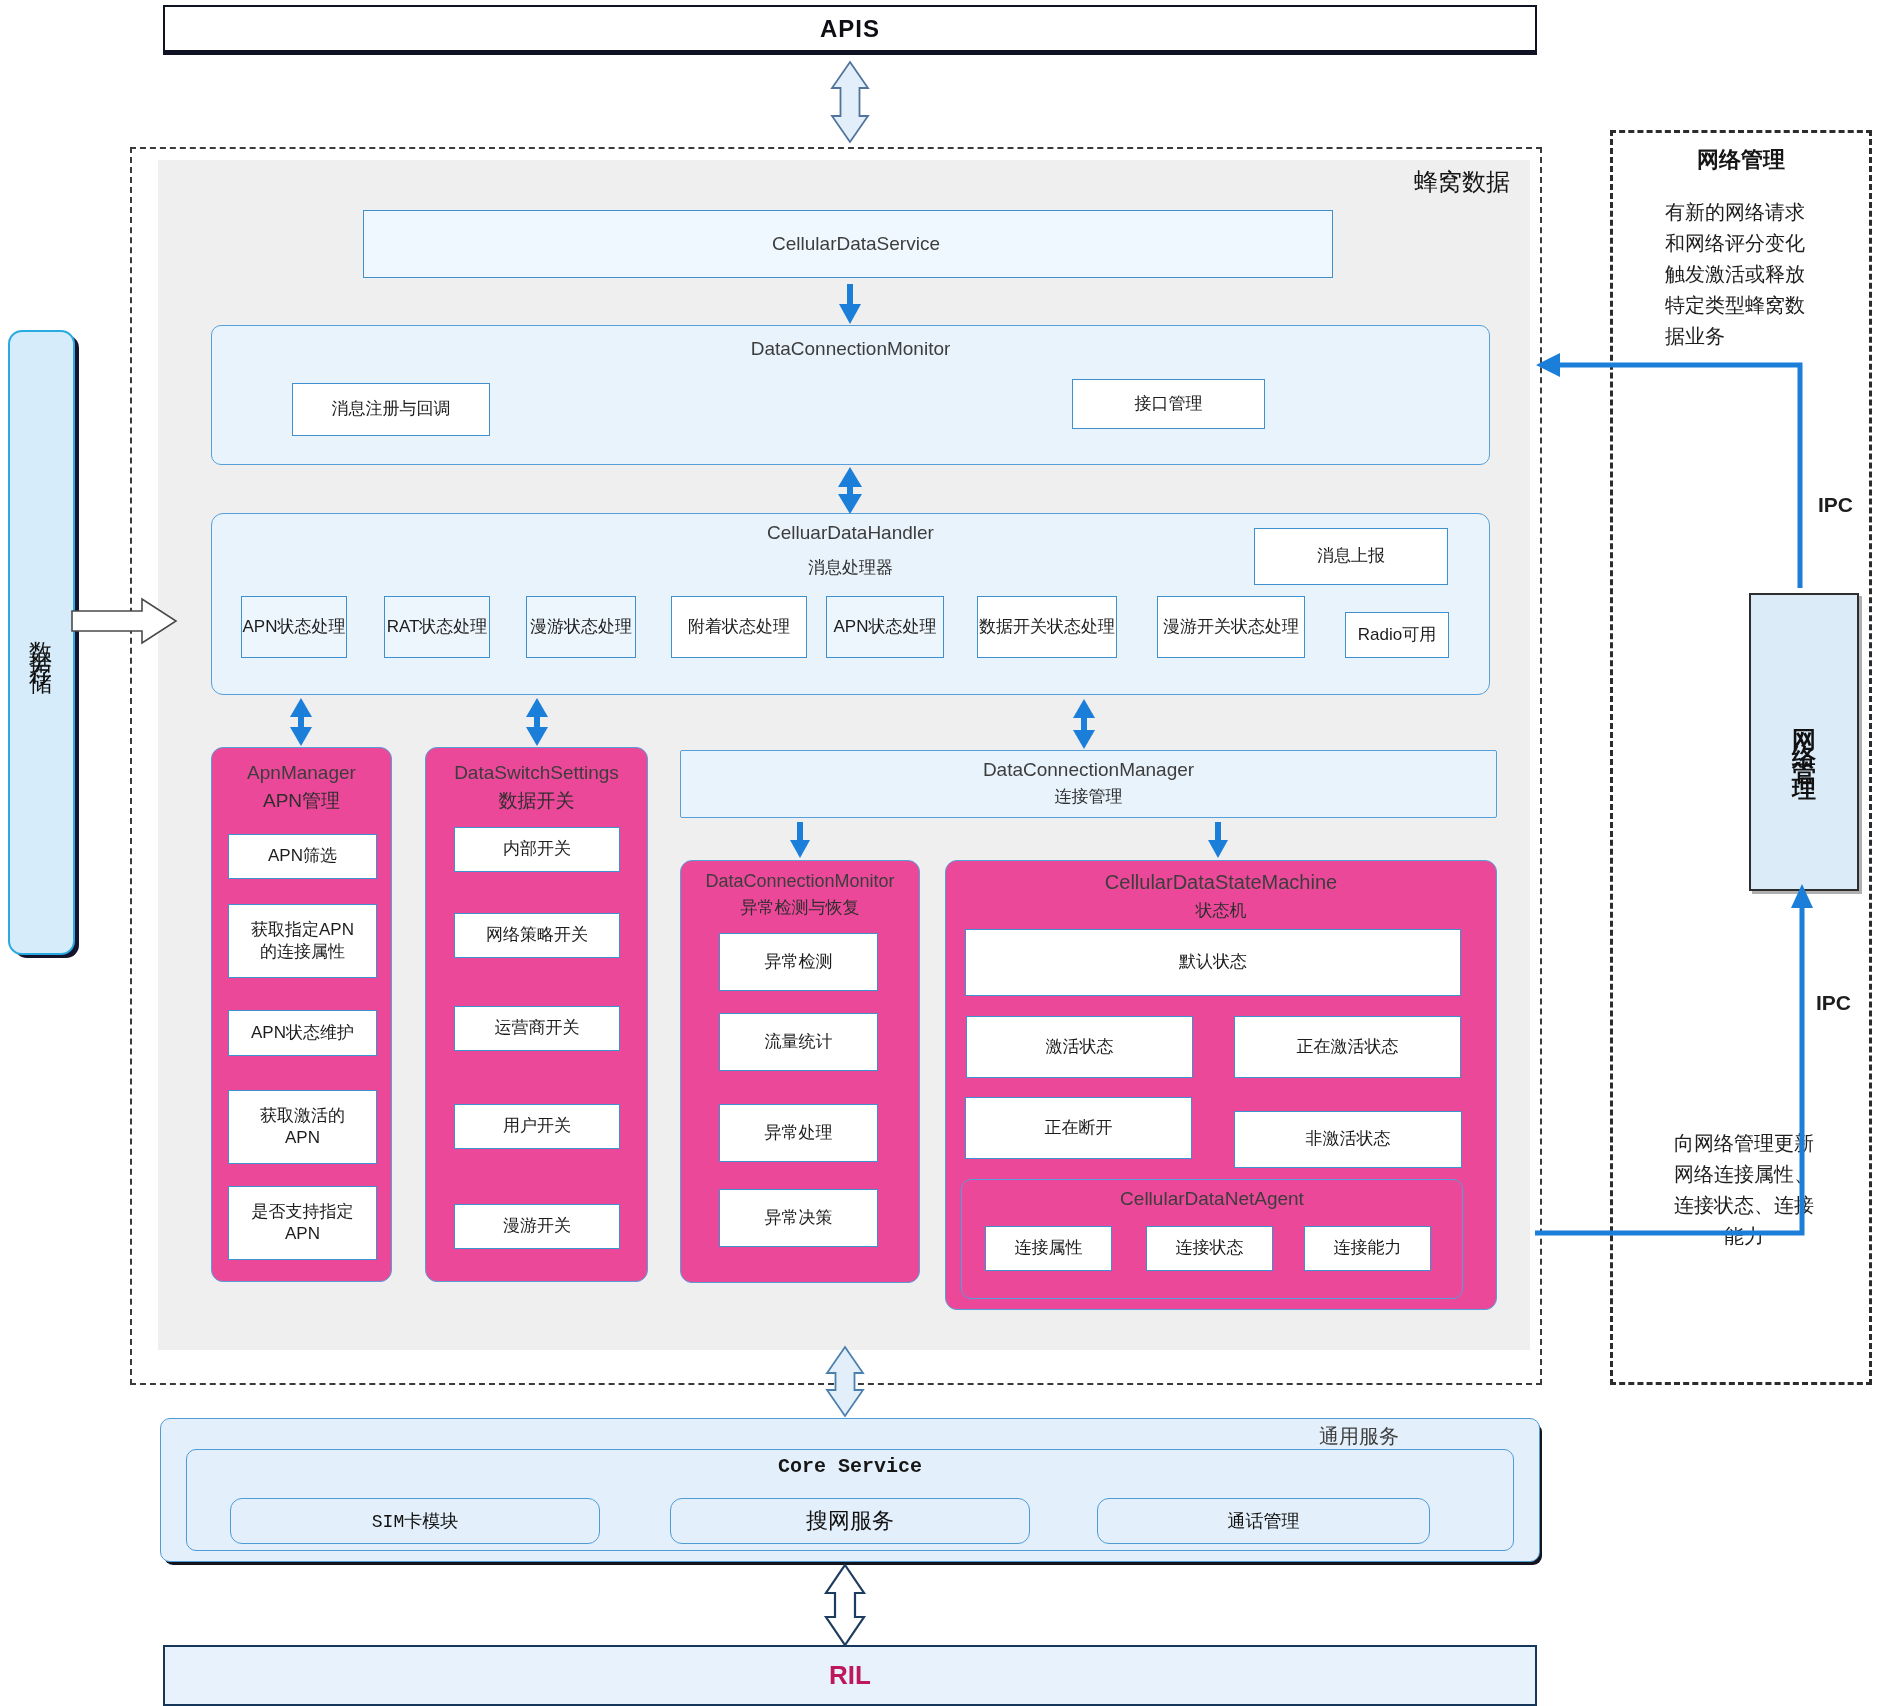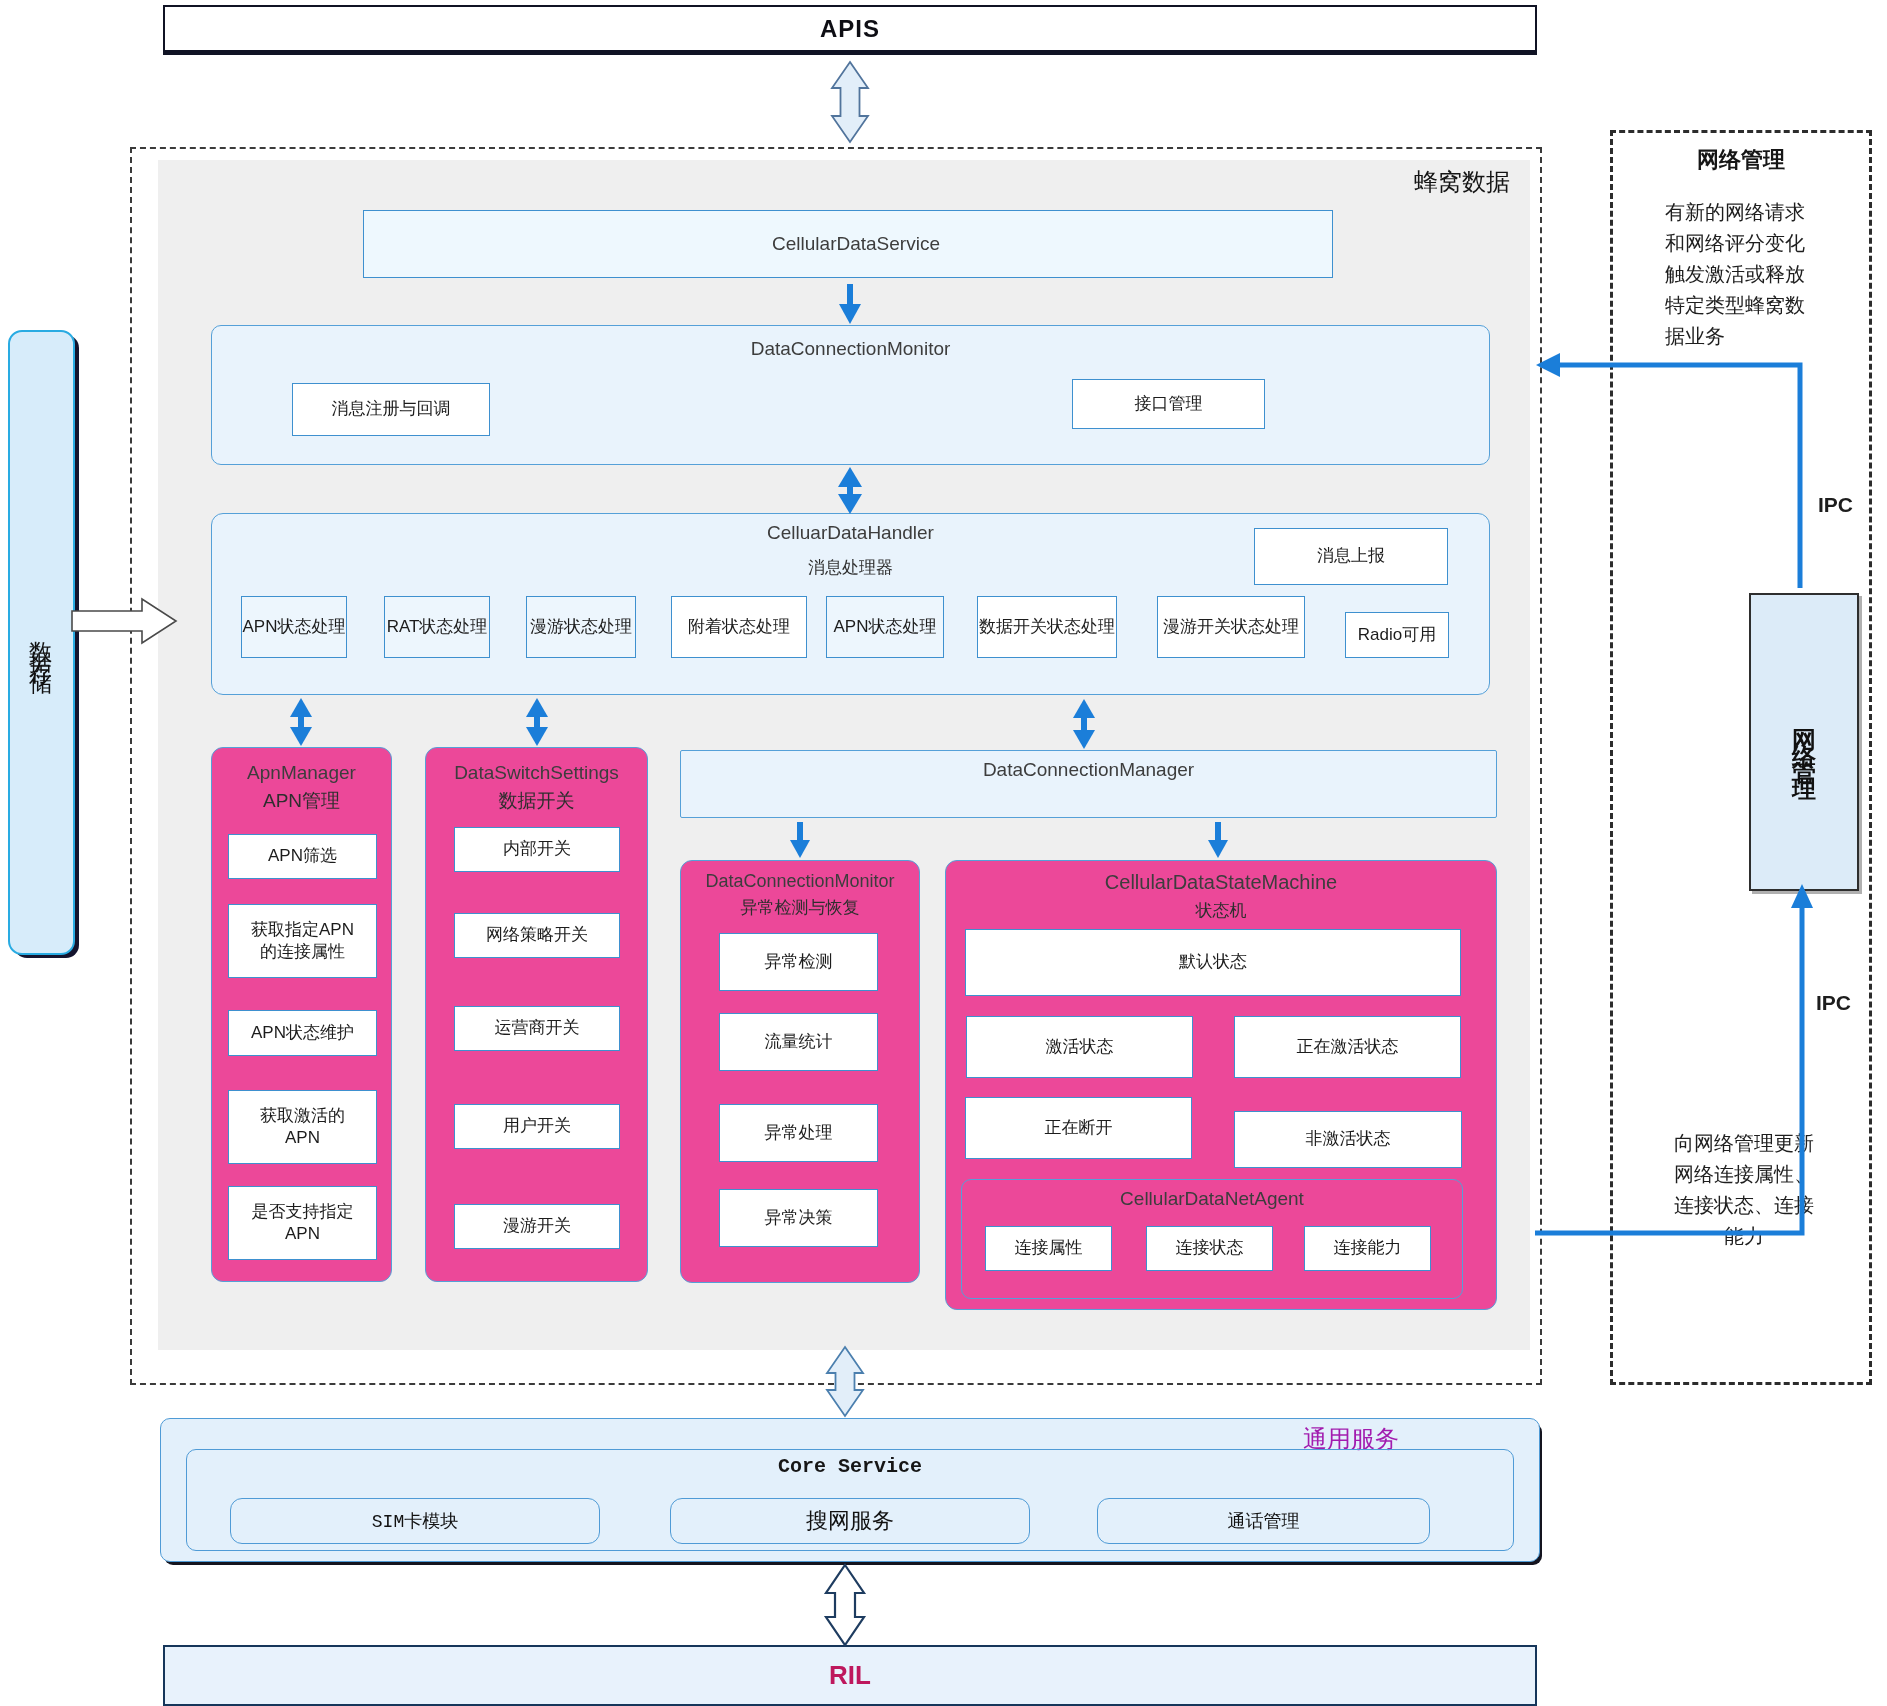--- a/index.html
+++ b/index.html
@@ -74,20 +74,21 @@
     <div class="csub" style="top:40px;font-size:19px;">数据开关</div>
     <div class="wbox" style="left:28px;top:79px;width:166px;height:45px;">内部开关</div>
     <div class="wbox" style="left:28px;top:165px;width:166px;height:45px;">网络策略开关</div>
     <div class="wbox" style="left:28px;top:258px;width:166px;height:45px;">运营商开关</div>
     <div class="wbox" style="left:28px;top:356px;width:166px;height:45px;">用户开关</div>
     <div class="wbox" style="left:28px;top:456px;width:166px;height:45px;">漫游开关</div>
   </div>
 
   <div class="container" style="left:680px;top:750px;width:817px;height:68px;border-radius:2px;">
     <div class="ctitle" style="top:8px;">DataConnectionManager</div>
+    <div class="csub" style="top:34px;">连接管理</div>
   </div>
 
   <div class="container column" style="left:680px;top:860px;width:240px;height:423px;">
     <div class="ctitle" style="top:10px;font-size:18px;">DataConnectionMonitor</div>
     <div class="csub" style="top:35px;">异常检测与恢复</div>
     <div class="wbox" style="left:38px;top:72px;width:159px;height:58px;">异常检测</div>
     <div class="wbox" style="left:38px;top:152px;width:159px;height:58px;">流量统计</div>
     <div class="wbox" style="left:38px;top:243px;width:159px;height:58px;">异常处理</div>
     <div class="wbox" style="left:38px;top:328px;width:159px;height:58px;">异常决策</div>
   </div>
@@ -118,21 +119,21 @@
     <div class="abs" style="left:52px;top:64px;width:148px;font-size:20px;line-height:1.55;color:#1e1e1e;text-align:left;">有新的网络请求和网络评分变化触发激活或释放特定类型蜂窝数据业务</div>
     <div class="ipc" style="left:205px;top:360px;">IPC</div>
     <div class="abs" style="left:136px;top:460px;width:110px;height:298px;background:#dcebf8;border:2px solid #2e2e2e;box-shadow:3px 3px 0 rgba(80,80,80,0.45);display:flex;align-items:center;justify-content:center;box-sizing:border-box;">
       <span class="vtext" style="font-size:24px;font-weight:bold;color:#111;letter-spacing:16px;">网络管理</span>
     </div>
     <div class="ipc" style="left:203px;top:858px;">IPC</div>
     <div class="abs" style="left:55px;top:995px;width:152px;font-size:20px;line-height:1.55;color:#1e1e1e;text-align:center;">向网络管理更新网络连接属性、连接状态、连接能力</div>
   </div>
 
   <div class="abs mono" style="left:160px;top:1418px;width:1380px;height:144px;background:#e3f0fb;border:1.6px solid #4f9bd6;border-radius:10px;box-shadow:3px 4px 0 -1px #14141f;box-sizing:border-box;">
-    <span class="abs" style="right:140px;top:4px;font-size:24px;color:#a21caf;">通用服务</span>
+    <span class="abs" style="right:140px;top:4px;font-size:20px;color:#404040;">通用服务</span>
     <div class="abs" style="left:25px;top:30px;width:1328px;height:102px;border:1.6px solid #4f9bd6;border-radius:10px;box-sizing:border-box;">
       <div class="abs" style="left:0;right:0;top:5px;text-align:center;font-size:20px;font-weight:bold;color:#161616;">Core Service</div>
       <div class="abs" style="left:43px;top:48px;width:370px;height:46px;border:1.4px solid #4f9bd6;border-radius:12px;display:flex;align-items:center;justify-content:center;font-size:18px;color:#111;box-sizing:border-box;">SIM卡模块</div>
       <div class="abs" style="left:483px;top:48px;width:360px;height:46px;border:1.4px solid #4f9bd6;border-radius:12px;display:flex;align-items:center;justify-content:center;font-size:22px;color:#111;box-sizing:border-box;">搜网服务</div>
       <div class="abs" style="left:910px;top:48px;width:333px;height:46px;border:1.4px solid #4f9bd6;border-radius:12px;display:flex;align-items:center;justify-content:center;font-size:18px;color:#111;box-sizing:border-box;">通话管理</div>
     </div>
   </div>
 
   <div class="abs" style="left:163px;top:1645px;width:1374px;height:61px;background:#e8f2fc;border:2px solid #16365a;display:flex;align-items:center;justify-content:center;box-sizing:border-box;">
     <span style="font-weight:bold;font-size:26px;color:#be185d;">RIL</span>

